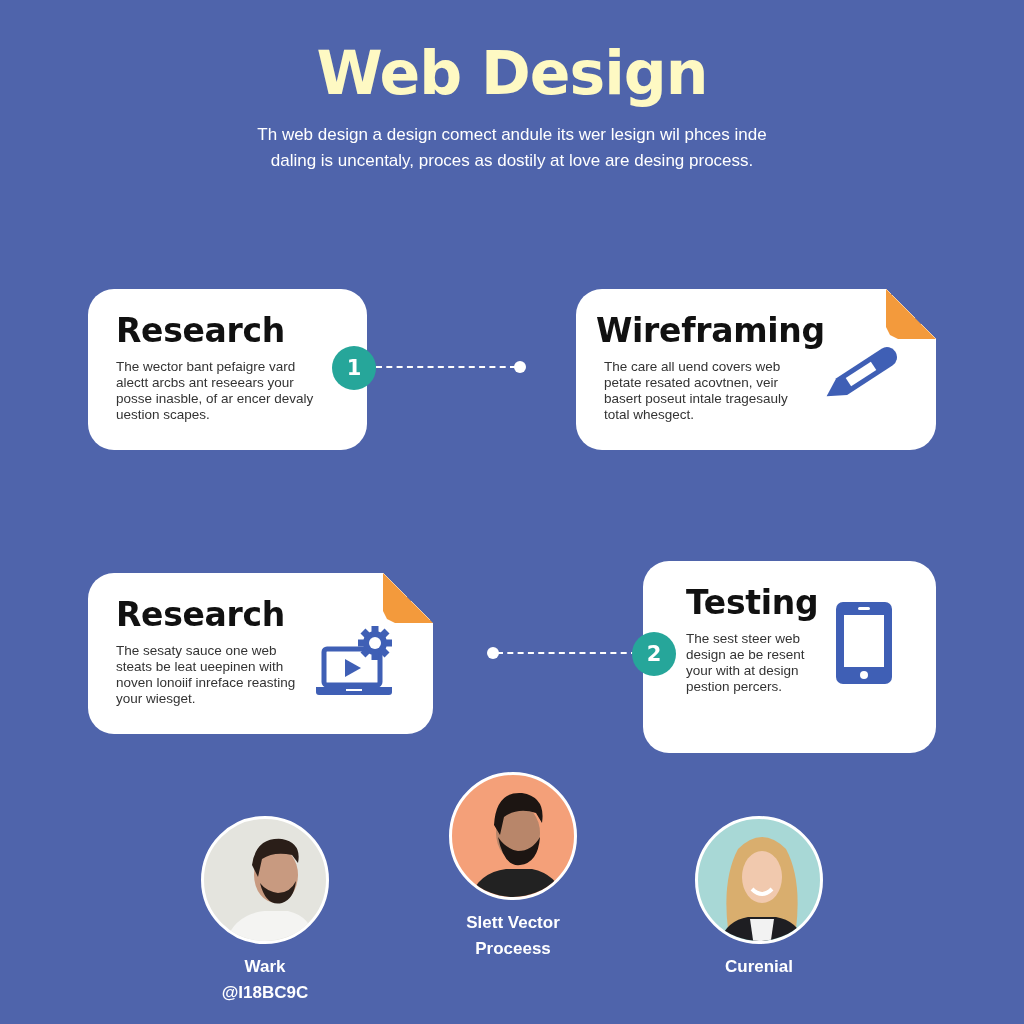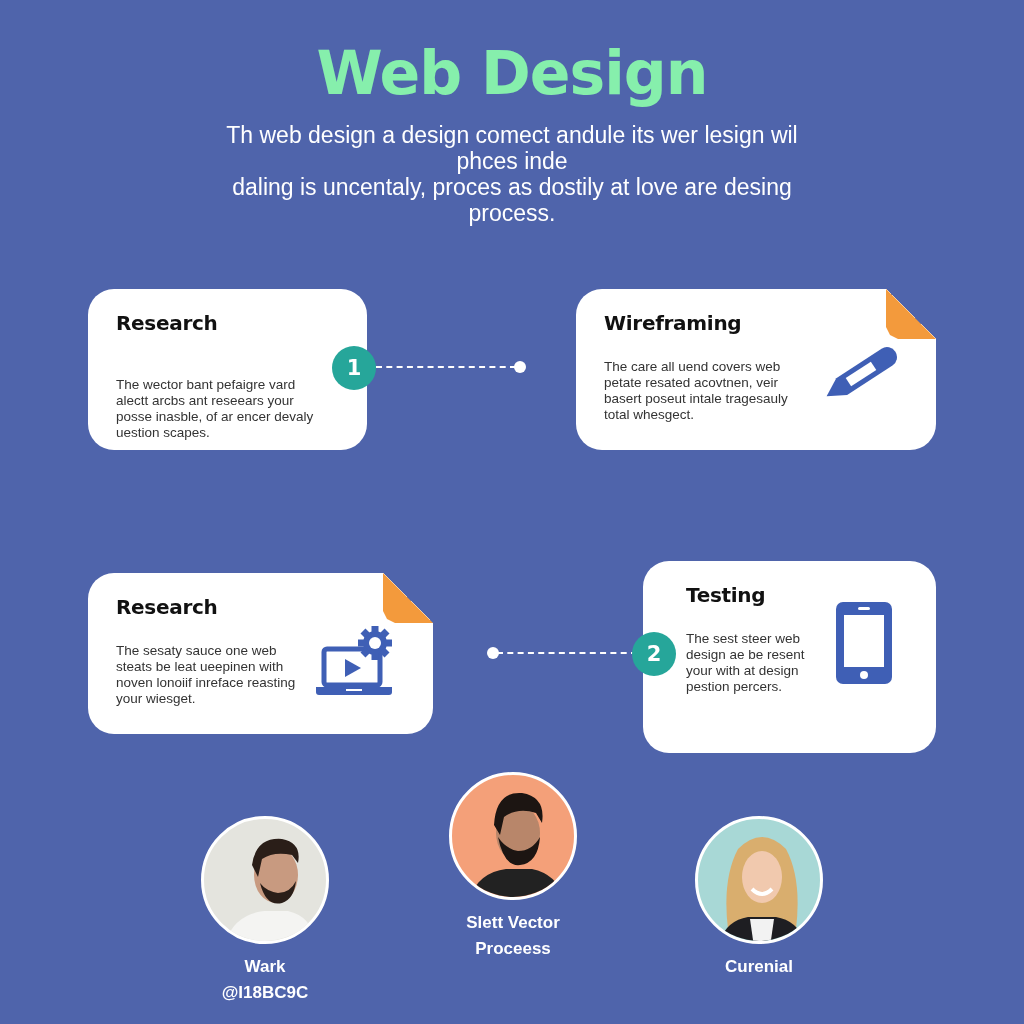--- a/index.html
+++ b/index.html
@@ -6,43 +6,43 @@
   html, body { width: 1024px; height: 1024px; overflow: hidden; }
   body {
     background: #4F64AB;
     font-family: "DejaVu Sans", "Liberation Sans", sans-serif;
     position: relative;
     color: #fff;
   }
   .title {
     position: absolute; left: 0; top: 38px; width: 1024px;
     text-align: center; font-size: 60px; font-weight: bold;
-    letter-spacing: -1px; color: #86efac;
+    letter-spacing: -1px; color: #fef9c3;
   }
   .subtitle {
     position: absolute; left: 200px; top: 122px; width: 624px;
-    text-align: center; font-size: 23px; line-height: 26px; color: #fff;
+    text-align: center; font-size: 17px; line-height: 26px; color: #fff;
     font-family: "Liberation Sans", sans-serif;
   }
   .card {
     position: absolute; background: #fff; border-radius: 26px;
     color: #111;
   }
   .card.folded { border-top-right-radius: 0; }
   .card .fold {
     position: absolute; top: 0; right: 0; width: 50px; height: 50px;
     background: linear-gradient(225deg, #4F64AB 50%, transparent 50%);
   }
   .card .fold::after {
     content: ""; position: absolute; left: 0; top: 0; width: 50px; height: 50px;
     background: #F39A3C;
     clip-path: polygon(0 0, 100% 100%, 24% 100%, 8% 92%, 0 76%);
   }
   .card h2 {
-    position: absolute; font-size: 20px; font-weight: bold; color: #111;
+    position: absolute; font-size: 33px; font-weight: bold; color: #111;
     font-family: "DejaVu Sans", sans-serif; letter-spacing: -0.3px;
   }
   .card p {
     position: absolute; font-size: 13.5px; line-height: 16px; color: #333;
     font-family: "Liberation Sans", sans-serif;
   }
   .badge {
     position: absolute; width: 44px; height: 44px; border-radius: 50%;
     background: #26A69A; color: #fff; font-weight: bold; font-size: 21px;
     display: flex; align-items: center; justify-content: center;
@@ -70,35 +70,35 @@
 <body>
 
 <div class="title">Web Design</div>
 <div class="subtitle">
   <div>Th web design a design comect andule its wer lesign wil phces inde</div>
   <div>daling is uncentaly, proces as dostily at love are desing process.</div>
 </div>
 
 <div class="card" style="left:88px; top:289px; width:279px; height:161px;">
   <h2 style="left:28px; top:22px;">Research</h2>
-  <p style="left:28px; top:70px; width:240px;margin-top:18px;">
+  <p style="left:28px; top:70px; width:240px;">
     <span>The wector bant pefaigre vard</span><br>
     <span>alectt arcbs ant reseears your</span><br>
     <span>posse inasble, of ar encer devaly</span><br>
     <span>uestion scapes.</span>
   </p>
 </div>
 
 <div class="connector" style="left:376px; top:366px; width:140px;"></div>
 <div class="dot" style="left:514px; top:361px;"></div>
 <div class="badge" style="left:332px; top:346px;">1</div>
 
 <div class="card folded" style="left:576px; top:289px; width:360px; height:161px;">
   <div class="fold"></div>
-  <h2 style="left:28px; top:22px;">Wireframing</h2>
+  <h2 style="left:20px; top:22px;">Wireframing</h2>
   <p style="left:28px; top:70px; width:215px;">
     <span>The care all uend covers web</span><br>
     <span>petate resated acovtnen, veir</span><br>
     <span>basert poseut intale tragesauly</span><br>
     <span>total whesgect.</span>
   </p>
   <svg class="icon" style="left:240px; top:55px;" width="90" height="60" viewBox="0 0 90 60">
     <g transform="rotate(-33 45 30)">
       <path d="M4 30 L22 20 L76 20 A10 10 0 0 1 76 40 L22 40 Z" fill="#3F5FB5"></path>
       <rect x="30" y="25" width="30" height="10" fill="#fff"></rect>

